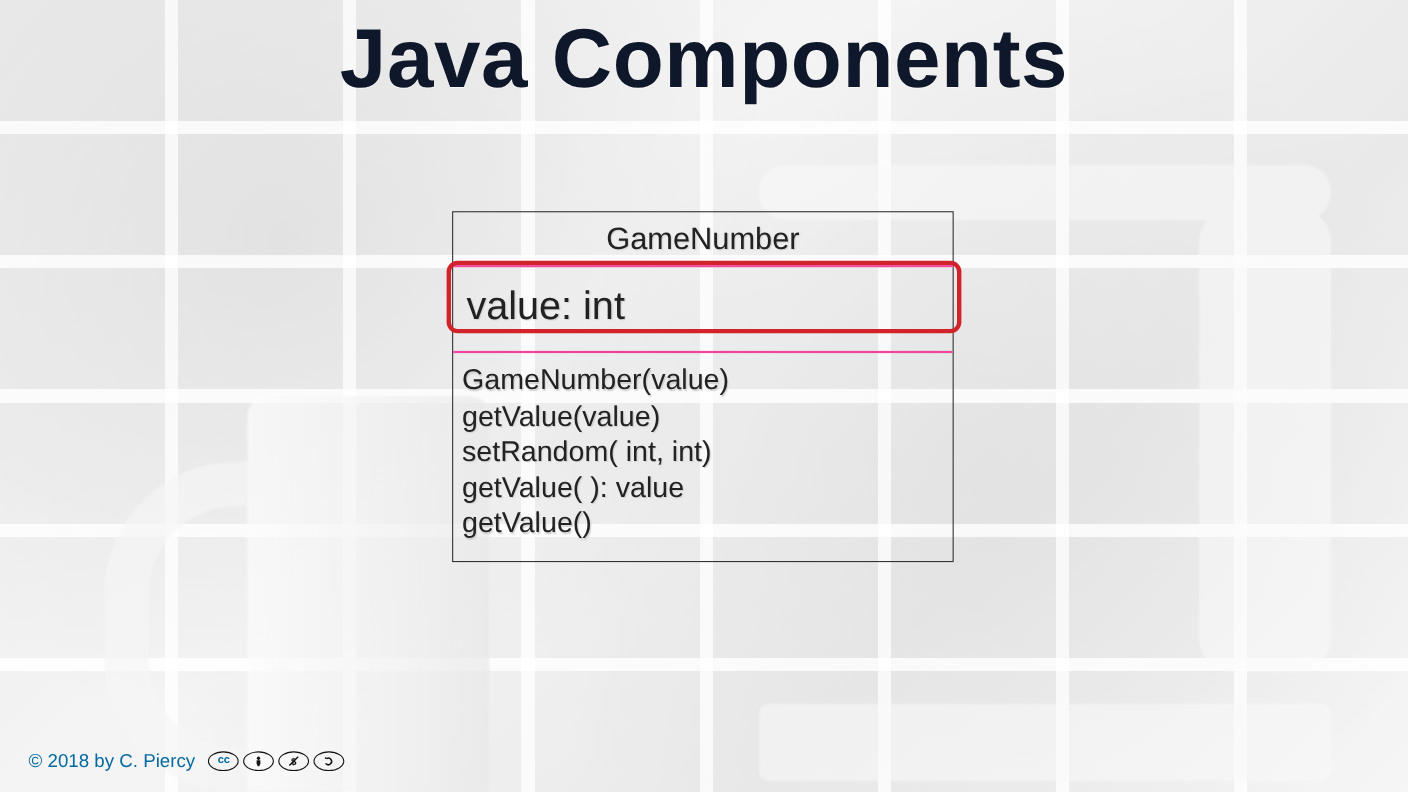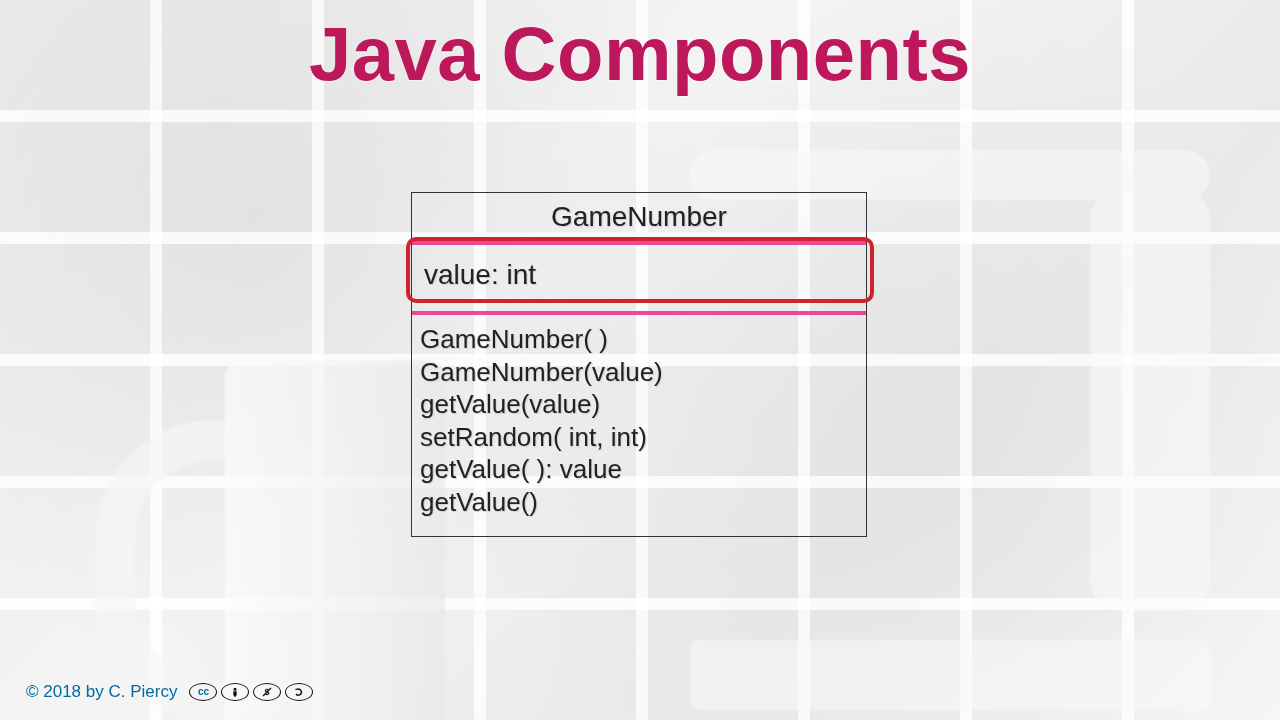--- a/index.html
+++ b/index.html
@@ -109,51 +109,51 @@
 
   .title {
     position: absolute;
     top: 10px;
     left: 0;
     width: 100%;
     text-align: center;
     font-family: "Gill Sans", "Gill Sans MT", "Trebuchet MS", Arial, sans-serif;
     font-weight: 900;
     font-size: 76px;
-    color: #be185d;
+    color: #0f172a;
     letter-spacing: 0.5px;
     text-shadow: 0 1px 0 rgba(255,255,255,0.6);
   }
 
   .uml {
     position: absolute;
     left: 411px;
     top: 192px;
     width: 456px;
     border: 1px solid #333;
     background: rgba(255,255,255,0.02);
     box-sizing: border-box;
   }
   .uml .compartment {
-    border-bottom: 4px solid #ec4899;
+    border-bottom: 2px solid #ec4899;
     padding: 6px 8px;
     font-size: 26px;
     color: #222;
     text-shadow: 1px 1px 1px rgba(200,200,200,0.8);
   }
   .uml .compartment:last-child { border-bottom: none; }
   .uml .name-compartment {
     text-align: center;
     font-size: 28px;
     padding: 8px 8px;
   }
   .uml .attr-compartment {
     padding: 14px 12px 20px 12px;
     position: relative;
-    font-size: 28px;
+    font-size: 36px;
   }
   .uml .op-compartment {
     padding: 8px 8px 18px 8px;
   }
   .uml .op-compartment .op {
     line-height: 1.25;
     font-size: 26px;
   }
 
   .highlight-box {
@@ -214,21 +214,20 @@
 <div class="title">Java Components</div>
 
 <div class="uml">
   <div class="compartment name-compartment">GameNumber</div>
 
   <div class="compartment attr-compartment">
     <div>value: int</div>
   </div>
 
   <div class="compartment op-compartment">
-    <div class="op">GameNumber( )</div>
     <div class="op">GameNumber(value)</div>
     <div class="op">getValue(value)</div>
     <div class="op">setRandom( int, int)</div>
     <div class="op">getValue( ): value</div>
     <div class="op">getValue()</div>
   </div>
 </div>
 
 <div class="highlight-box"></div>
 

